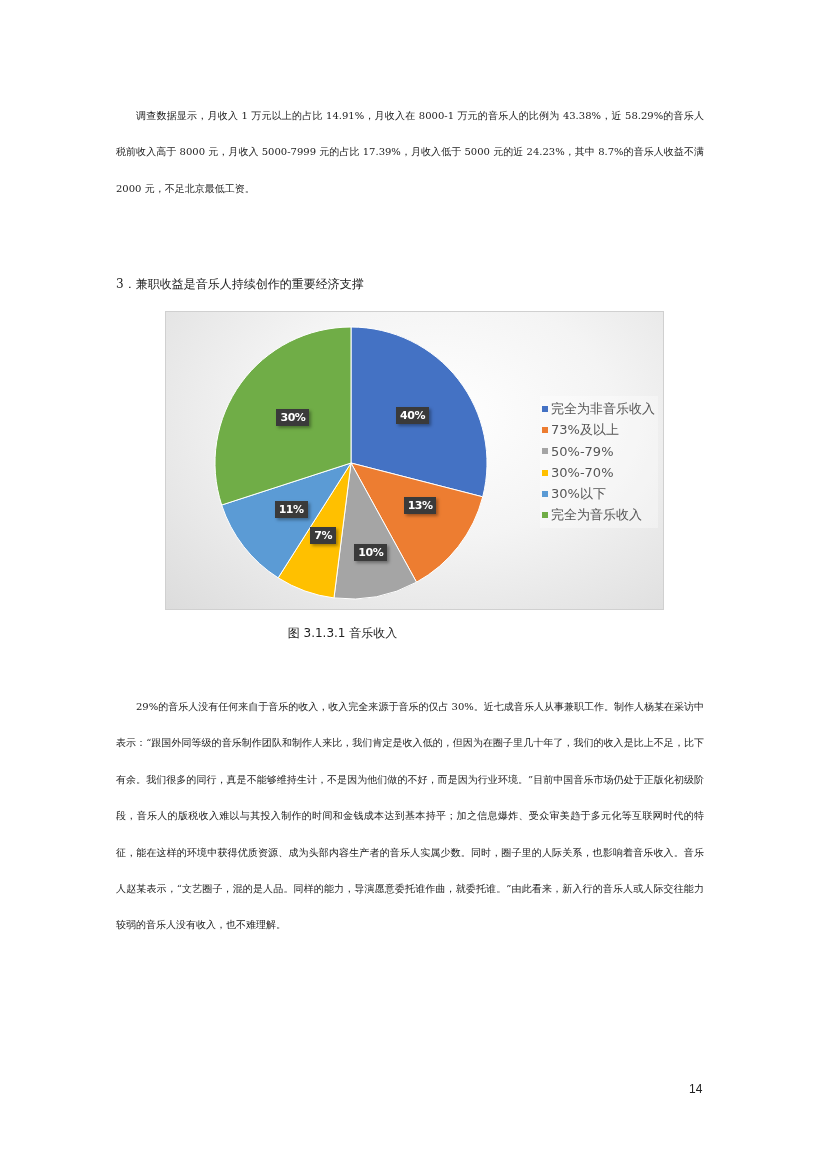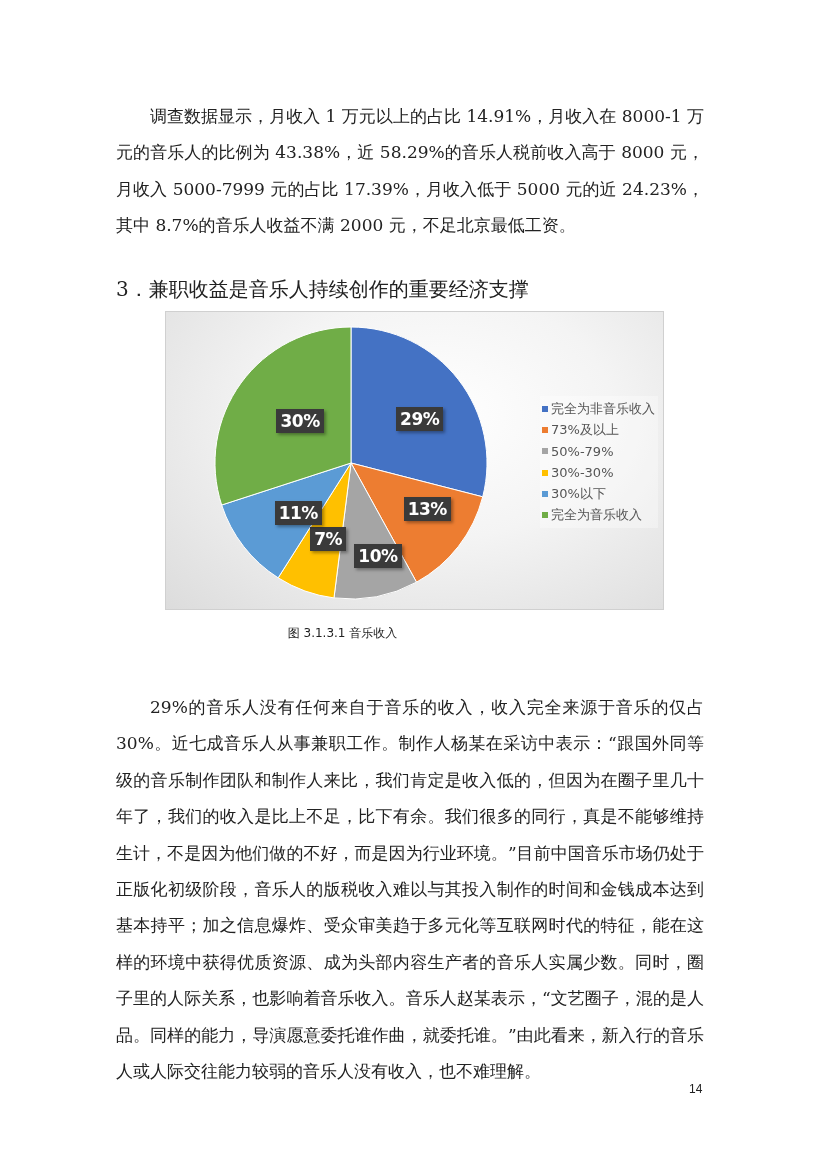--- a/index.html
+++ b/index.html
@@ -1,23 +1,23 @@
 <!DOCTYPE html>
 <html><head>
 <meta charset="utf-8">
 <style>
   html,body{margin:0;padding:0;background:#fff;}
   body{width:827px;height:1169px;position:relative;overflow:hidden;font-family:"DejaVu Serif","Liberation Serif",serif;color:#222;}
-  .para{position:absolute;left:116px;width:588px;font-size:17px;line-height:36.4px;text-align:justify;text-justify:inter-character;}
+  .para{position:absolute;left:116px;width:588px;font-size:10px;line-height:36.4px;text-align:justify;text-justify:inter-character;}
   .para p{margin:0;text-indent:2em;}
   #p1{top:98px;}
-  #heading{position:absolute;left:116px;top:276px;font-size:20px;}
+  #heading{position:absolute;left:116px;top:276px;font-size:12px;}
   #chart{position:absolute;left:165px;top:311px;width:499px;height:299px;border:1px solid #d0d0d0;background:radial-gradient(ellipse at 55% 35%,#ffffff 0%,#f4f4f4 45%,#dcdcdc 100%);box-sizing:border-box;}
   #chart svg{position:absolute;left:0;top:0;}
-  .lbl{position:absolute;background:#3a3a3a;color:#fff;font-family:"DejaVu Sans","Liberation Sans",sans-serif;font-weight:bold;font-size:17px;padding:2px 4px;box-shadow:2px 2px 3px rgba(0,0,0,0.35);letter-spacing:-0.5px;}
+  .lbl{position:absolute;background:#3a3a3a;color:#fff;font-family:"DejaVu Sans","Liberation Sans",sans-serif;font-weight:bold;font-size:11px;padding:2px 4px;box-shadow:2px 2px 3px rgba(0,0,0,0.35);letter-spacing:-0.5px;}
   #legend{position:absolute;left:374px;top:84px;width:116px;background:rgba(255,255,255,0.35);padding:2px 0 2px 2px;font-family:"DejaVu Sans","Liberation Sans",sans-serif;font-size:13px;color:#555;}
   .leg{display:flex;align-items:center;height:21.3px;}
   .sw{width:6px;height:6px;margin-right:3px;flex:none;}
   #caption{position:absolute;left:0;width:685px;top:625px;text-align:center;font-family:"DejaVu Sans","Liberation Sans",sans-serif;font-size:12px;color:#222;}
   #p2{top:689px;}
   #pageno{position:absolute;left:689px;top:1082px;font-size:12px;font-family:Liberation Sans, sans-serif;}
 </style>
 </head>
 <body>
 
@@ -30,21 +30,21 @@
 <div id="chart">
   <svg id="pie-svg" width="499" height="299">
       <path d="M185,151 L185,15 A136,136 0 0 1 316.72730991349385,184.82182465442025 Z" fill="#4472c4" stroke="#ffffff" stroke-width="1"></path>
       <path d="M185,151 L316.72730991349385,184.82182465442025 A136,136 0 0 1 250.5184996778333,270.17770848596547 Z" fill="#ed7d31" stroke="#ffffff" stroke-width="1"></path>
       <path d="M185,151 L250.5184996778333,270.17770848596547 A136,136 0 0 1 167.95468023525464,285.927599378769 Z" fill="#a5a5a5" stroke="#ffffff" stroke-width="1"></path>
       <path d="M185,151 L167.95468023525464,285.927599378769 A136,136 0 0 1 112.12755588285648,265.8285978682741 Z" fill="#ffc000" stroke="#ffffff" stroke-width="1"></path>
       <path d="M185,151 L112.12755588285648,265.8285978682741 A136,136 0 0 1 55.65631378385913,193.02631123499287 Z" fill="#5b9bd5" stroke="#ffffff" stroke-width="1"></path>
       <path d="M185,151 L55.65631378385913,193.02631123499287 A136,136 0 0 1 184.99999999999997,15 Z" fill="#70ad47" stroke="#ffffff" stroke-width="1"></path>
     </svg>
   <div id="labels">
-      <div class="lbl" style="left: 230.104px; top: 95.1546px;">29%</div>
+      <div class="lbl" style="left: 230.104px; top: 95.1546px;">40%</div>
       <div class="lbl" style="left: 237.626px; top: 185px;">13%</div>
       <div class="lbl" style="left: 188.329px; top: 231.842px;">10%</div>
       <div class="lbl" style="left: 144.28px; top: 215.217px;">7%</div>
       <div class="lbl" style="left: 108.673px; top: 189.346px;">11%</div>
       <div class="lbl" style="left: 110.486px; top: 97.0337px;">30%</div>
     </div>
   <div id="legend">
       <div class="leg">
         <span class="sw" style="background: rgb(68, 114, 196);"></span>
         <span>完全为非音乐收入</span>
@@ -52,21 +52,21 @@
       <div class="leg">
         <span class="sw" style="background: rgb(237, 125, 49);"></span>
         <span>73%及以上</span>
       </div>
       <div class="leg">
         <span class="sw" style="background: rgb(165, 165, 165);"></span>
         <span>50%-79%</span>
       </div>
       <div class="leg">
         <span class="sw" style="background: rgb(255, 192, 0);"></span>
-        <span>30%-30%</span>
+        <span>30%-70%</span>
       </div>
       <div class="leg">
         <span class="sw" style="background: rgb(91, 155, 213);"></span>
         <span>30%以下</span>
       </div>
       <div class="leg">
         <span class="sw" style="background: rgb(112, 173, 71);"></span>
         <span>完全为音乐收入</span>
       </div>
     </div>

